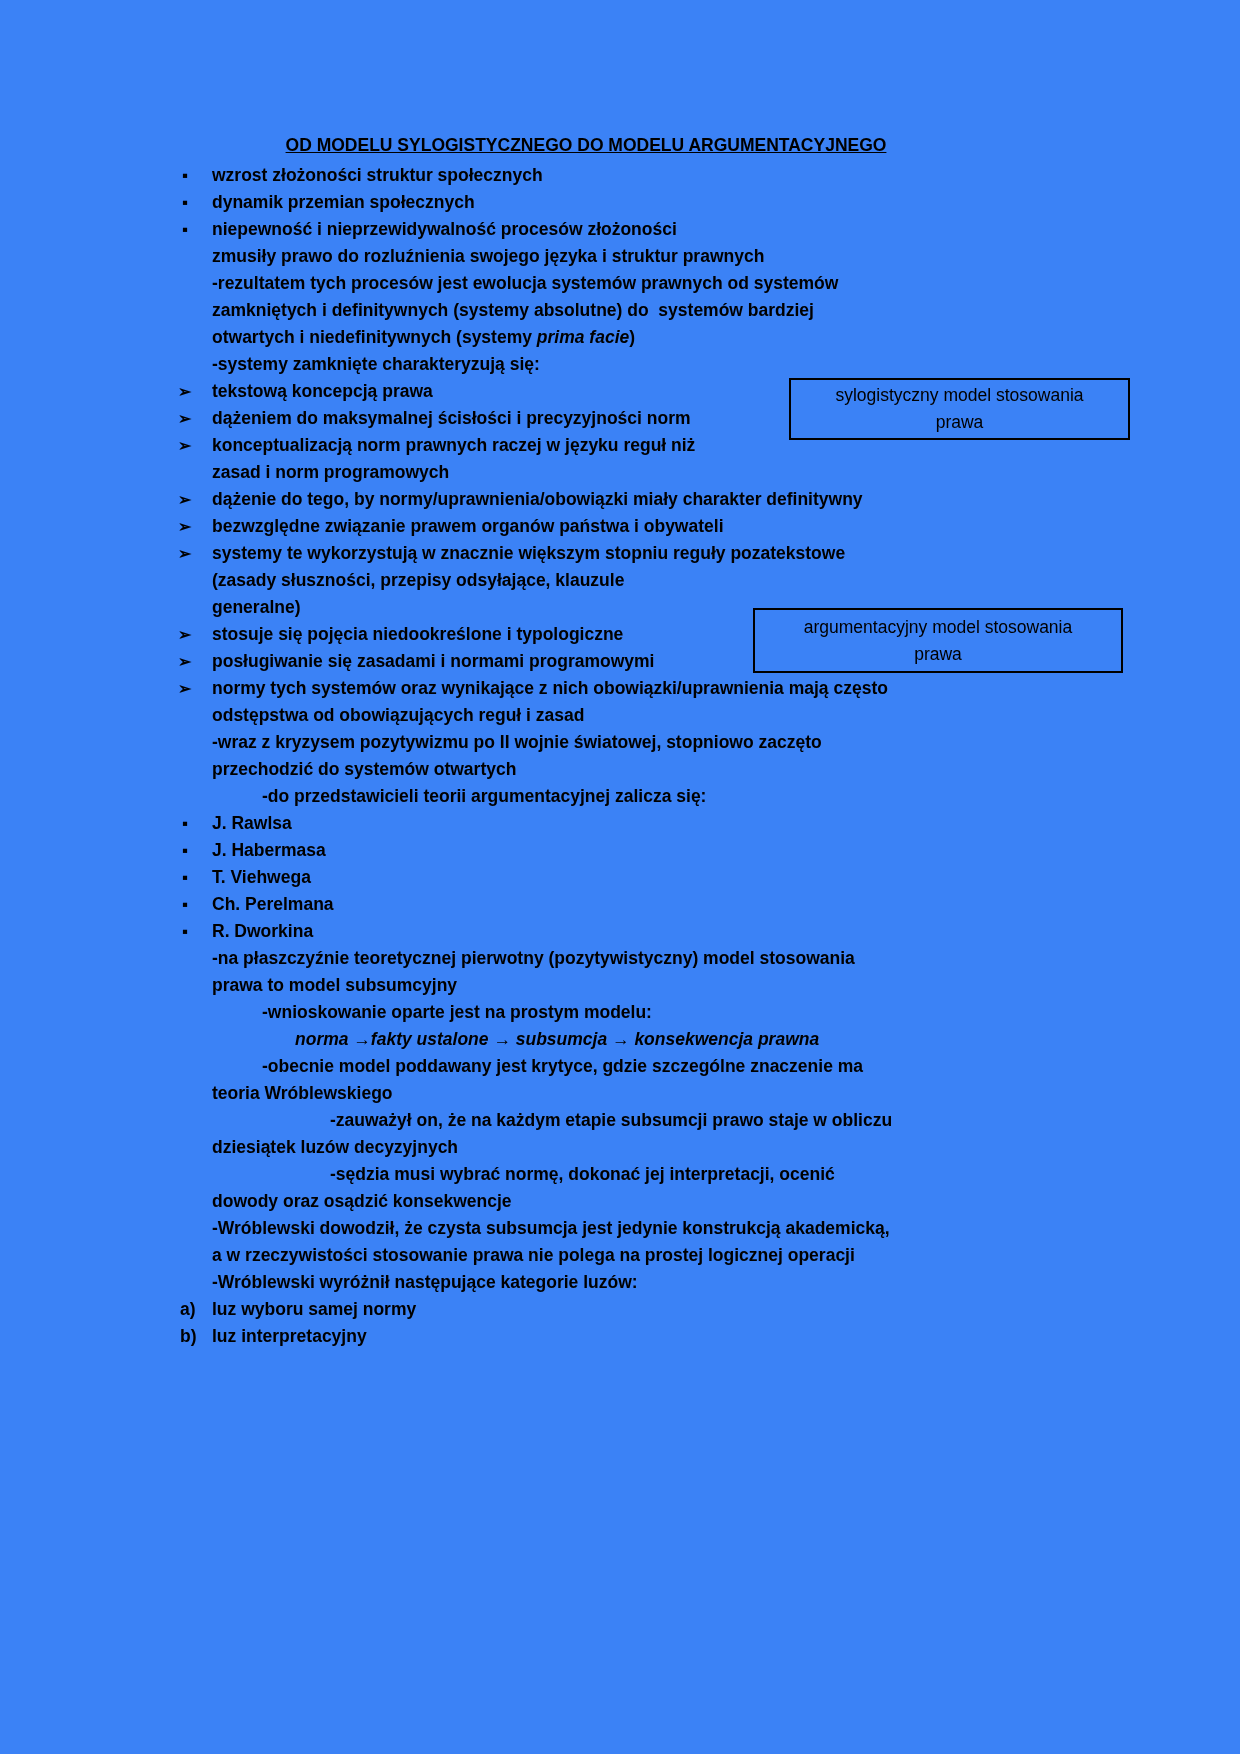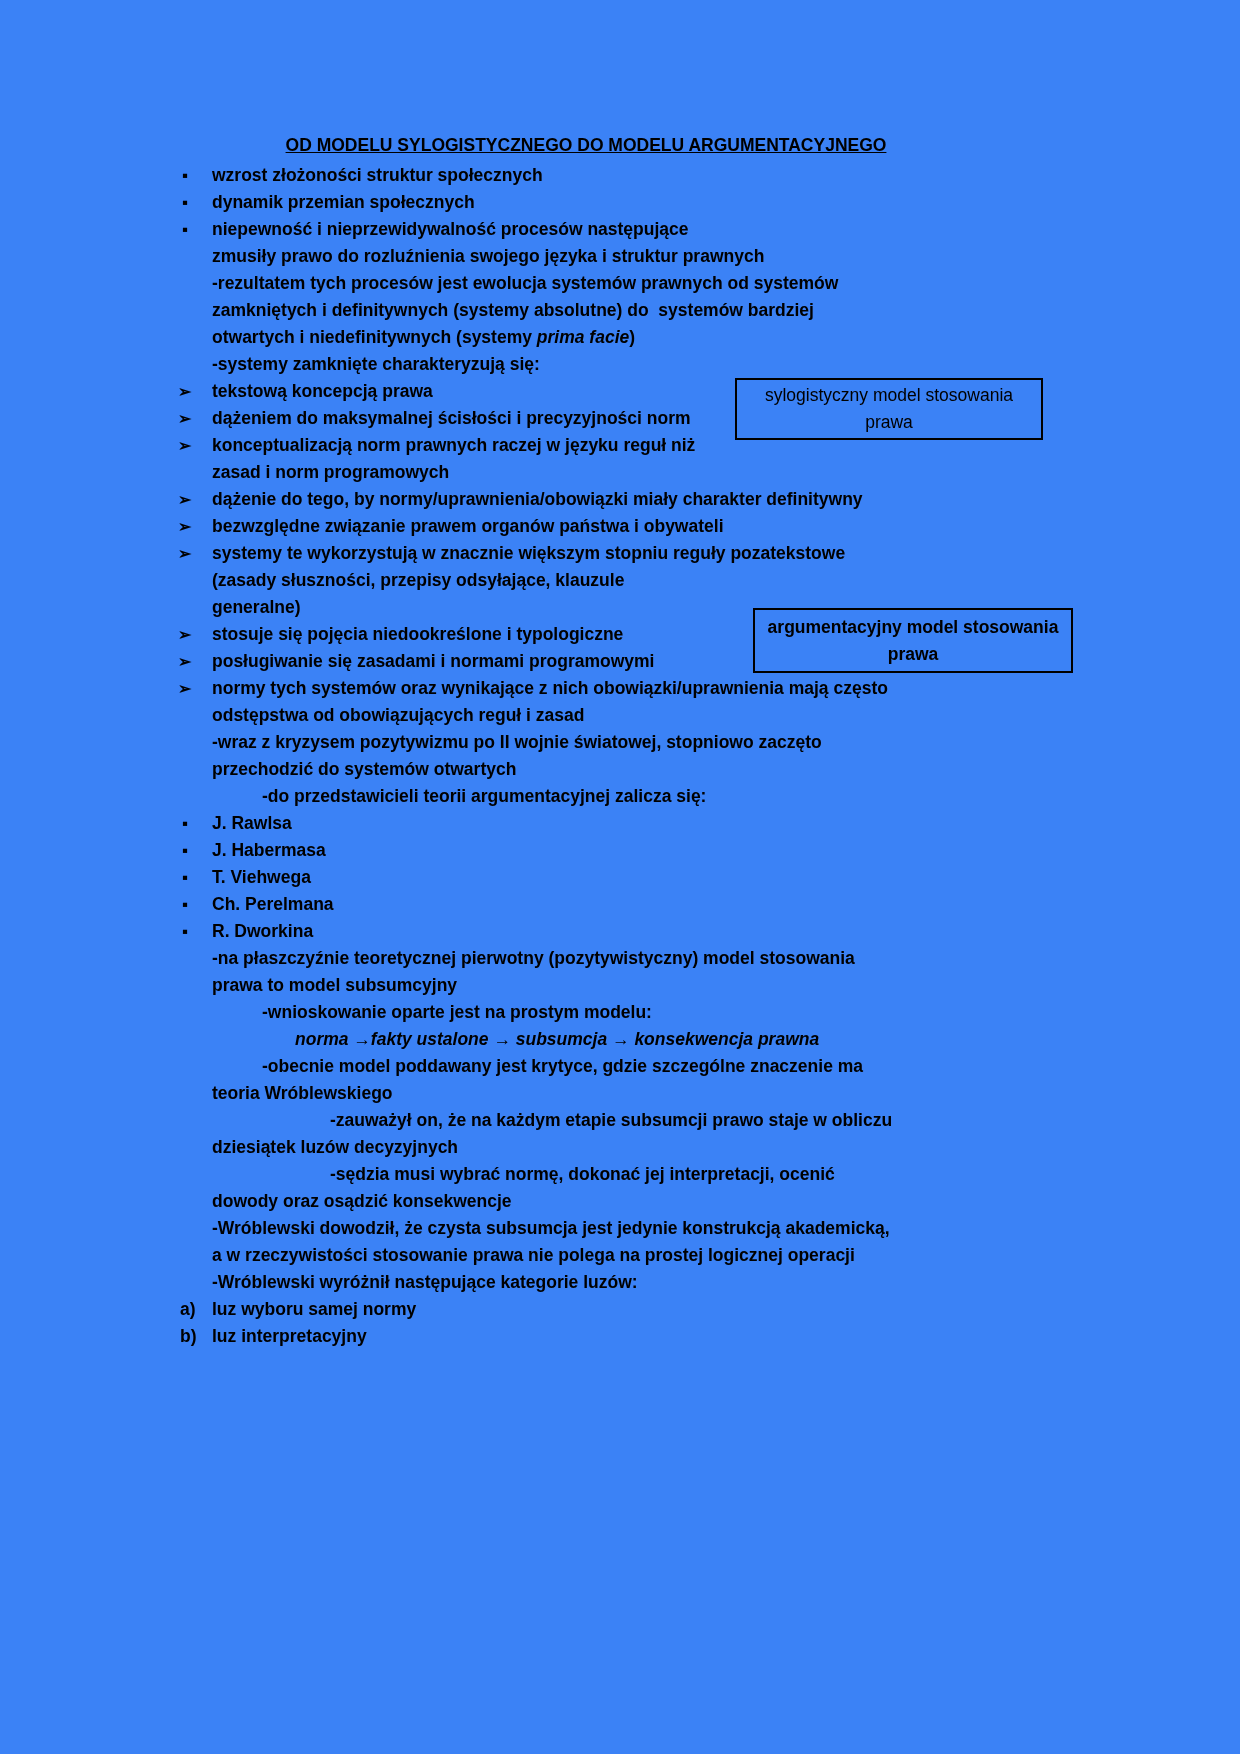--- a/index.html
+++ b/index.html
@@ -55,34 +55,34 @@
     border: 2px solid #000000;
     box-sizing: border-box;
     text-align: center;
     font-size: 17.5px;
     font-weight: 400;
     line-height: 27px;
     display: flex;
     flex-direction: column;
     justify-content: center;
   }
-  .callout-1 { left: 735px; top: 378px; width: 308px; height: 62px; }
-  .callout-2 { left: 753px; top: 608px; width: 320px; height: 65px; font-weight: bold; }
+  .callout-1 { left: 789px; top: 378px; width: 341px; height: 62px; }
+  .callout-2 { left: 753px; top: 608px; width: 370px; height: 65px; }
 </style>
 </head>
 <body>
 
 <div class="page">
 
   <div class="content">
     <div class="title">OD MODELU SYLOGISTYCZNEGO DO MODELU ARGUMENTACYJNEGO</div>
     <div>
         <div class="line"><span class="marker sq">▪</span><span>wzrost złożoności struktur społecznych</span></div>
         <div class="line"><span class="marker sq">▪</span><span>dynamik przemian społecznych</span></div>
-        <div class="line"><span class="marker sq">▪</span><span>niepewność i nieprzewidywalność procesów następujące</span></div>
+        <div class="line"><span class="marker sq">▪</span><span>niepewność i nieprzewidywalność procesów złożoności</span></div>
         <div class="line"><span>zmusiły prawo do rozluźnienia swojego języka i struktur prawnych</span></div>
         <div class="line"><span>-rezultatem tych procesów jest ewolucja systemów prawnych od systemów</span></div>
         <div class="line"><span>zamkniętych i definitywnych (</span><span class="u">systemy absolutne</span><span>) do&nbsp; systemów bardziej</span></div>
         <div class="line"><span>otwartych i niedefinitywnych (</span><span class="u">systemy </span><span class="u i">prima facie</span><span>)</span></div>
         <div class="line"><span>-systemy zamknięte charakteryzują się:</span></div>
         <div class="line"><span class="marker arrow">➢</span><span>tekstową koncepcją prawa</span></div>
         <div class="line"><span class="marker arrow">➢</span><span>dążeniem do maksymalnej ścisłości i precyzyjności norm</span></div>
         <div class="line"><span class="marker arrow">➢</span><span>konceptualizacją norm prawnych raczej w języku reguł niż</span></div>
         <div class="line"><span>zasad i norm programowych</span></div>
         <div class="line"><span class="marker arrow">➢</span><span>dążenie do tego, by normy/uprawnienia/obowiązki miały charakter definitywny</span></div>

